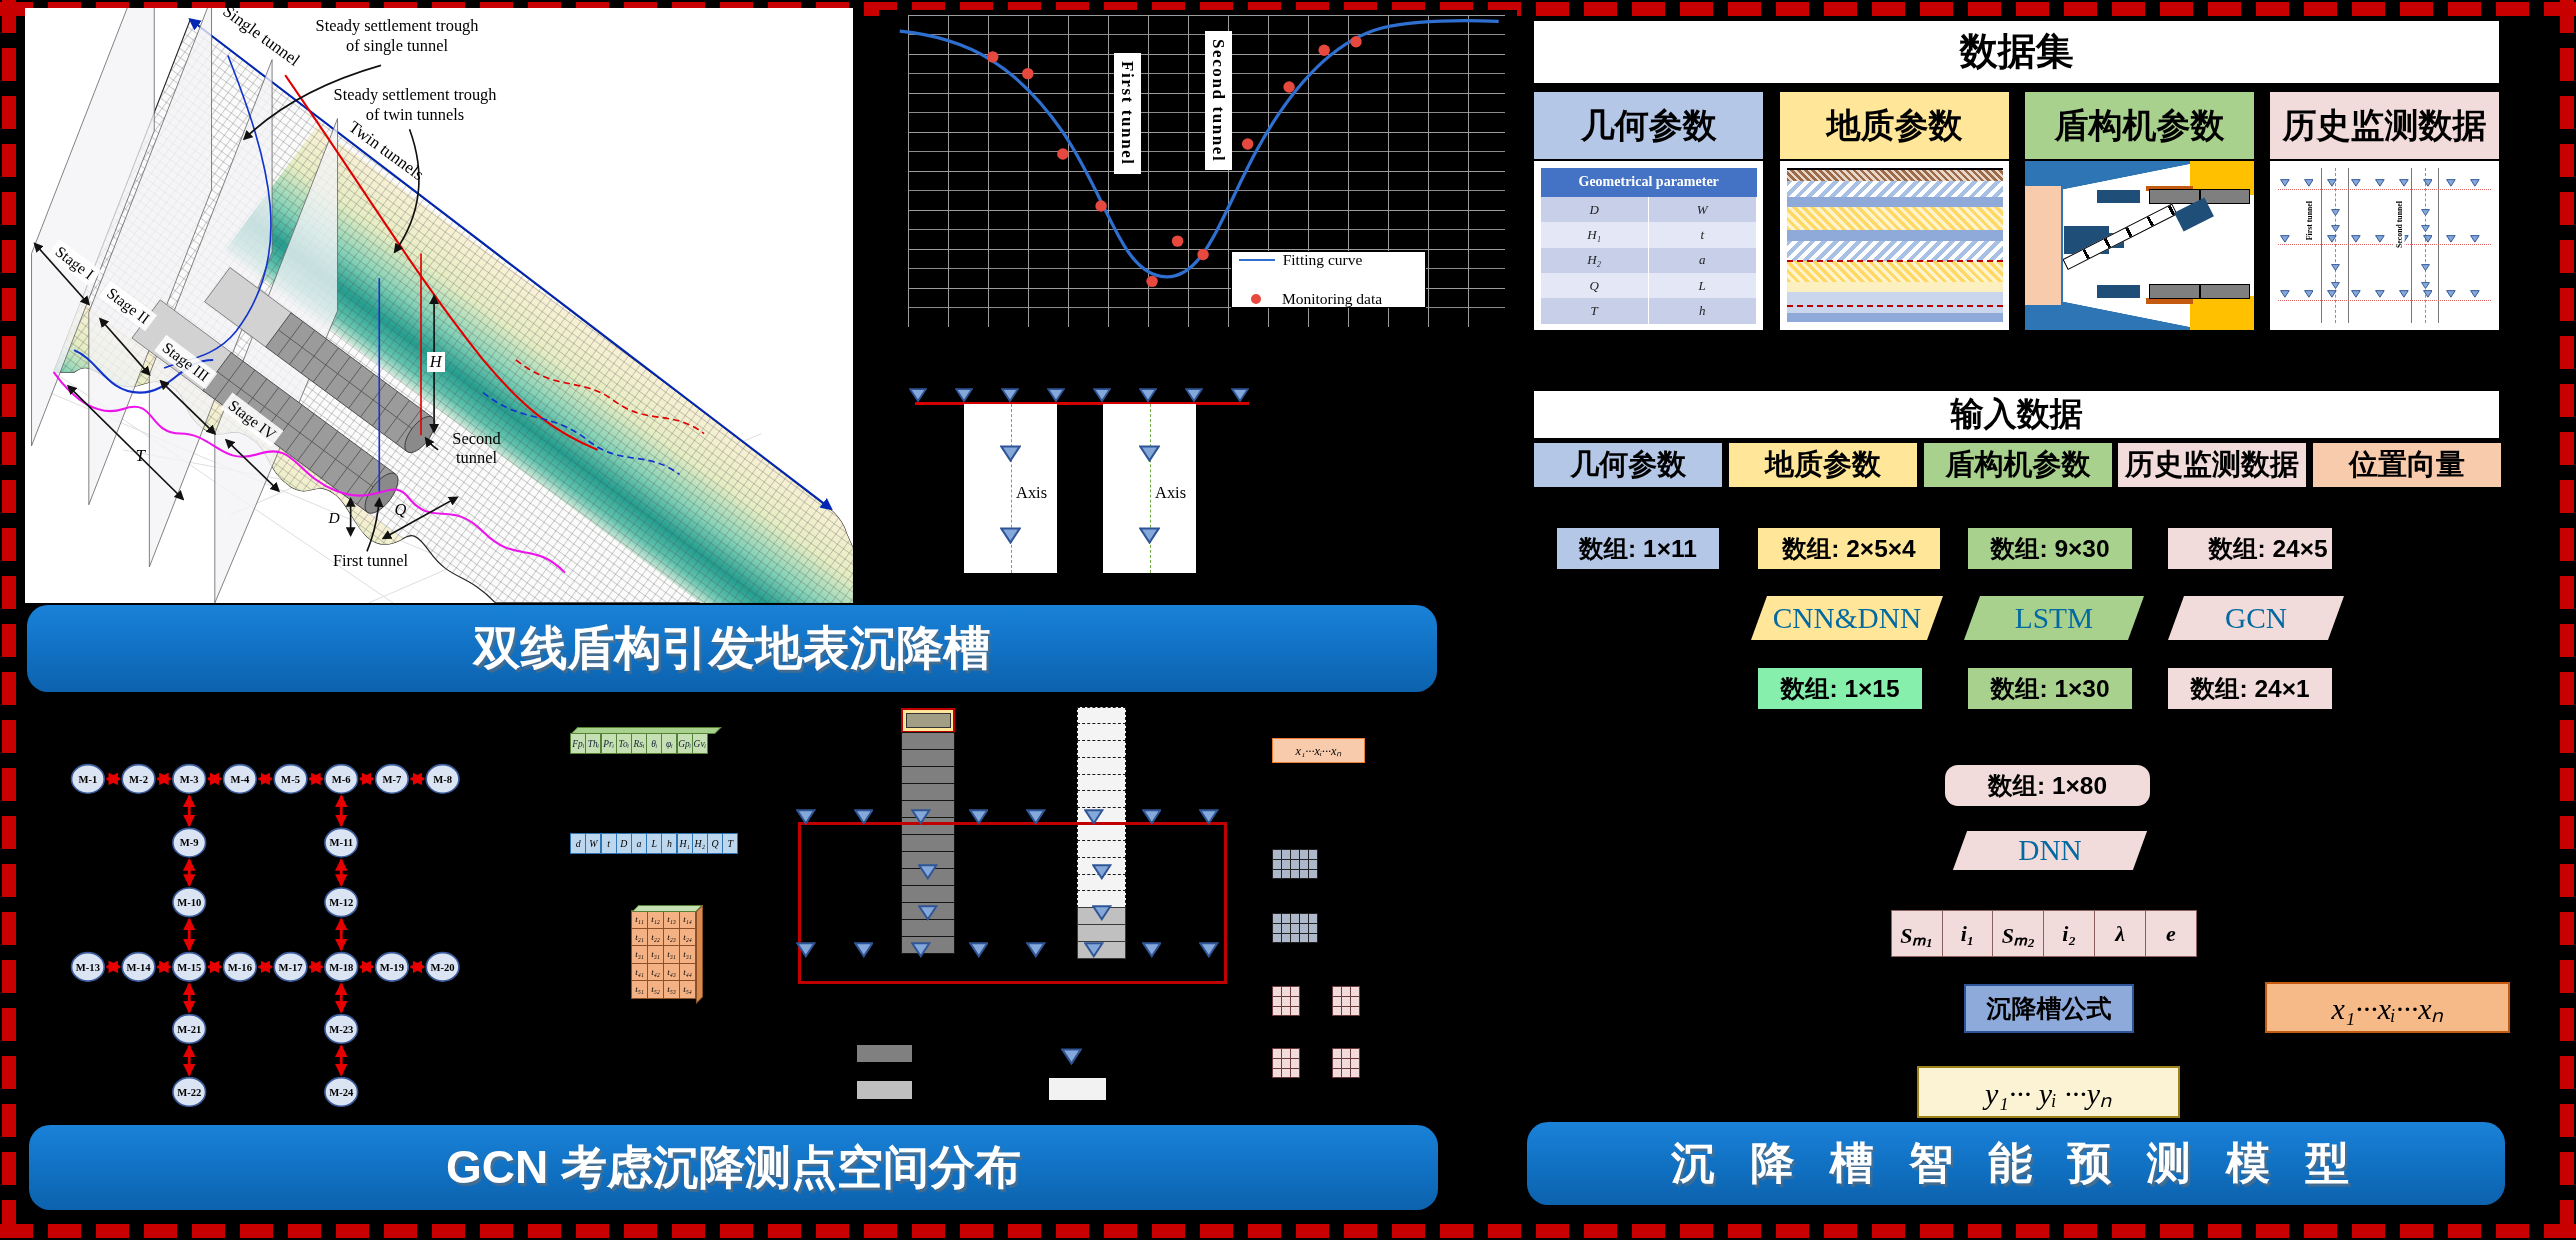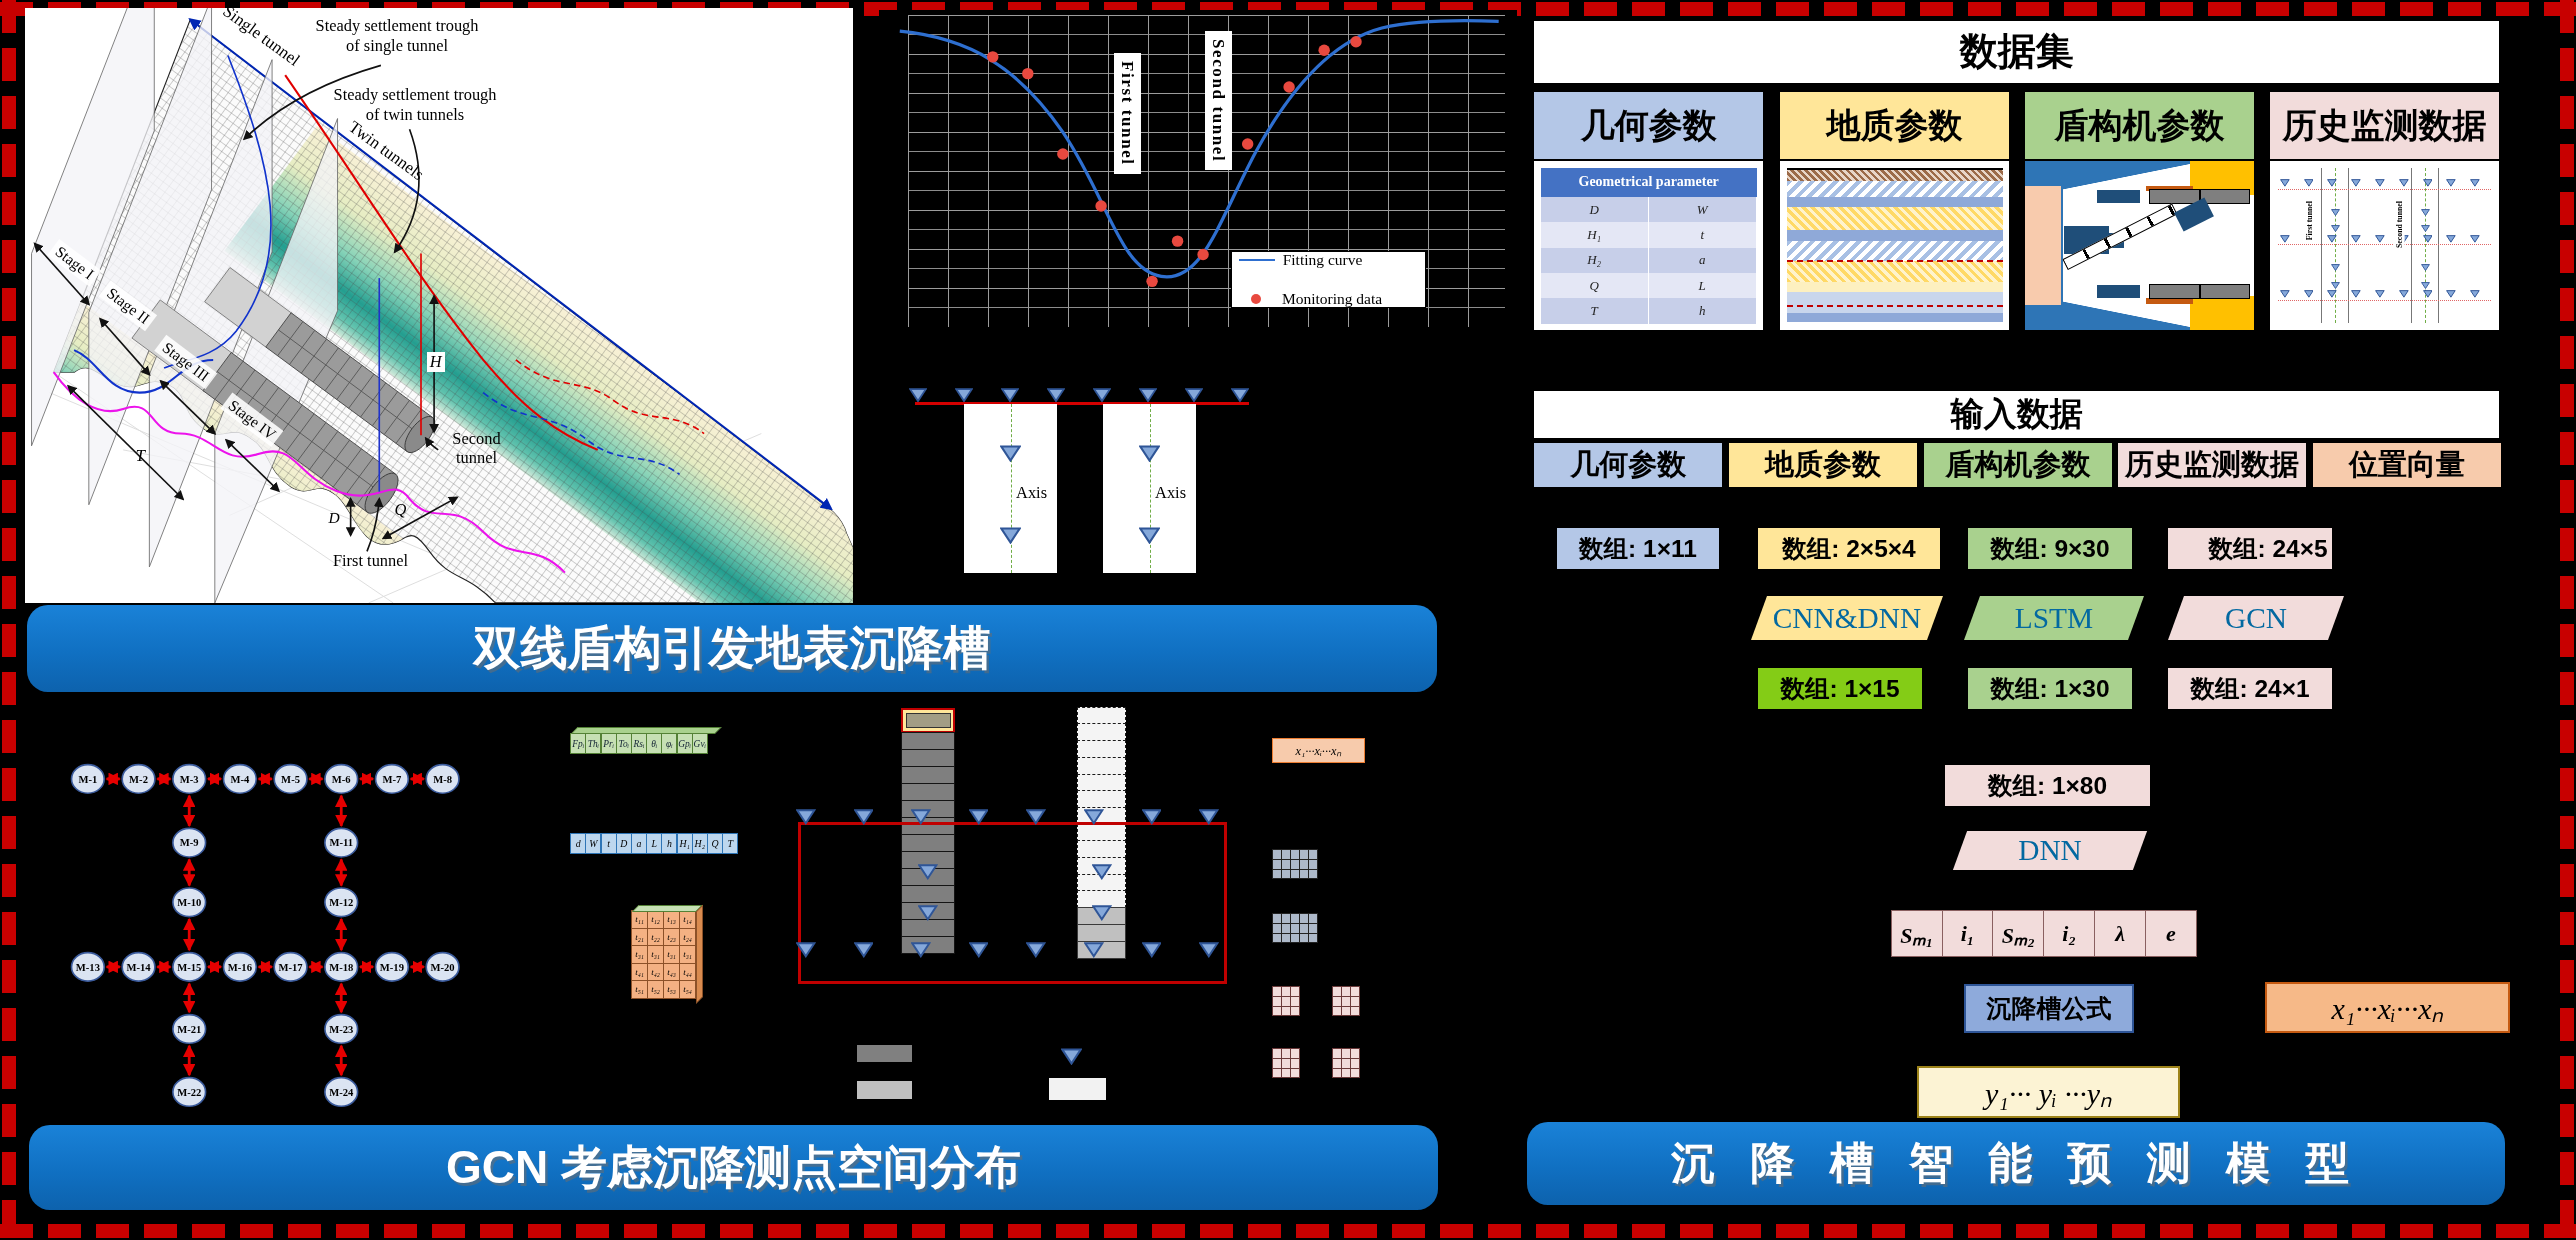--- a/index.html
+++ b/index.html
@@ -164,21 +164,21 @@
   .abox2{position:absolute;top:668px;height:41px;display:flex;align-items:center;justify-content:center;color:#000;font-weight:bold;font-size:24.5px;}
   .a2-0{left:232px;width:164px;}
   .a2-1{left:442px;width:164px;}
   .a2-2{left:642px;width:164px;}
   .mbox{position:absolute;top:596px;height:44px;}
   .m-0{left:233px;width:176px;}
   .m-1{left:446px;width:164px;}
   .m-2{left:650px;width:160px;}
   .mskew{position:absolute;inset:0;transform:skewX(-20deg);}
   .mlabel{position:absolute;inset:0;display:flex;align-items:center;justify-content:center;font:29.4px "Liberation Serif",serif;color:#0369a1;}
-  .merge{left:419px;top:765px;width:205px;height:41px;background:#f2dcdb;display:flex;align-items:center;justify-content:center;font-weight:bold;font-size:24.5px;color:#000;}
+  .merge{left:419px;top:765px;width:205px;height:41px;background:#f2dcdb;display:flex;align-items:center;justify-content:center;font-weight:bold;font-size:24.5px;color:#000;border-radius:13px;}
   .dnnbox{left:434px;top:831px;width:180px;height:39px;}
   .pcells{left:366px;top:910px;display:flex;}
   .pcell{width:52px;height:47px;background:#f2dcdb;border:1.2px solid #8a6060;margin-left:-1.2px;display:flex;align-items:center;justify-content:center;font:italic bold 22px "Liberation Serif",serif;color:#000;}
   .formula{left:438px;top:984px;width:170px;height:49px;background:#8eaadb;border:2.5px solid #2e5597;display:flex;align-items:center;justify-content:center;font-weight:bold;font-size:25px;color:#000;}
   .xbox{left:739px;top:982px;width:245px;height:51px;background:#f6b988;border:2.5px solid #c55a11;display:flex;align-items:center;justify-content:center;font:italic 30px "Liberation Serif",serif;color:#000;}
   .ybox{left:391px;top:1066px;width:263px;height:52px;background:#fcf3d4;border:2.5px solid #9d8319;display:flex;align-items:center;justify-content:center;font:italic 30px "Liberation Serif",serif;color:#000;}
 </style>
 </head>
 <body data-name="figure-root">
 
@@ -1007,21 +1007,21 @@
     <div class="hd dshd p3" data-name="dataset-category-4" style="background: rgb(242, 220, 219);">历史监测数据</div>
     <div class="hd inhd q0" data-name="input-category-1" style="background: rgb(180, 199, 231);">几何参数</div>
     <div class="hd inhd q1" data-name="input-category-2" style="background: rgb(255, 230, 153);">地质参数</div>
     <div class="hd inhd q2" data-name="input-category-3" style="background: rgb(169, 209, 142);">盾构机参数</div>
     <div class="hd inhd q3" data-name="input-category-4" style="background: rgb(242, 220, 219);">历史监测数据</div>
     <div class="hd inhd q4" data-name="input-category-5" style="background: rgb(247, 203, 172);">位置向量</div>
     <div class="abox a1-0" data-name="array-box" style="background: rgb(180, 199, 231);">数组: 1×11</div>
     <div class="abox a1-1" data-name="array-box" style="background: rgb(255, 230, 153);">数组: 2×5×4</div>
     <div class="abox a1-2" data-name="array-box" style="background: rgb(169, 209, 142);">数组: 9×30</div>
     <div class="abox a1-3" data-name="array-box" style="background: rgb(242, 220, 219);">数组: 24×5</div>
-    <div class="abox2 a2-0" data-name="array-box" style="background: #84cc16;">数组: 1×15</div>
+    <div class="abox2 a2-0" data-name="array-box" style="background: #86efac;">数组: 1×15</div>
     <div class="abox2 a2-1" data-name="array-box" style="background: rgb(169, 209, 142);">数组: 1×30</div>
     <div class="abox2 a2-2" data-name="array-box" style="background: rgb(242, 220, 219);">数组: 24×1</div>
     <div class="mbox m-0" data-name="model-box">
       <div class="mskew" data-name="model-parallelogram" style="background: rgb(255, 230, 153);"></div>
       <div class="mlabel" data-name="model-label">CNN&amp;DNN</div>
     </div>
     <div class="mbox m-1" data-name="model-box">
       <div class="mskew" data-name="model-parallelogram" style="background: rgb(169, 209, 142);"></div>
       <div class="mlabel" data-name="model-label">LSTM</div>
     </div>

